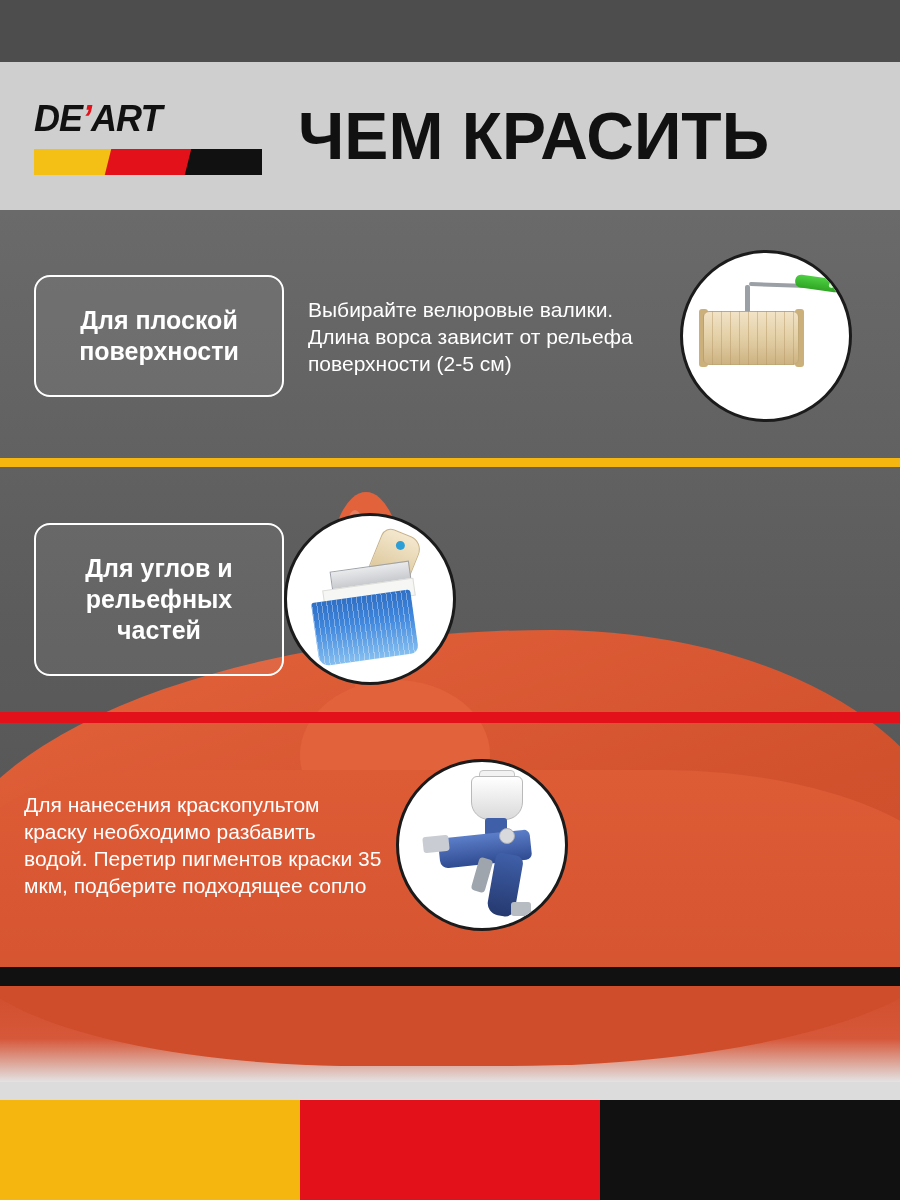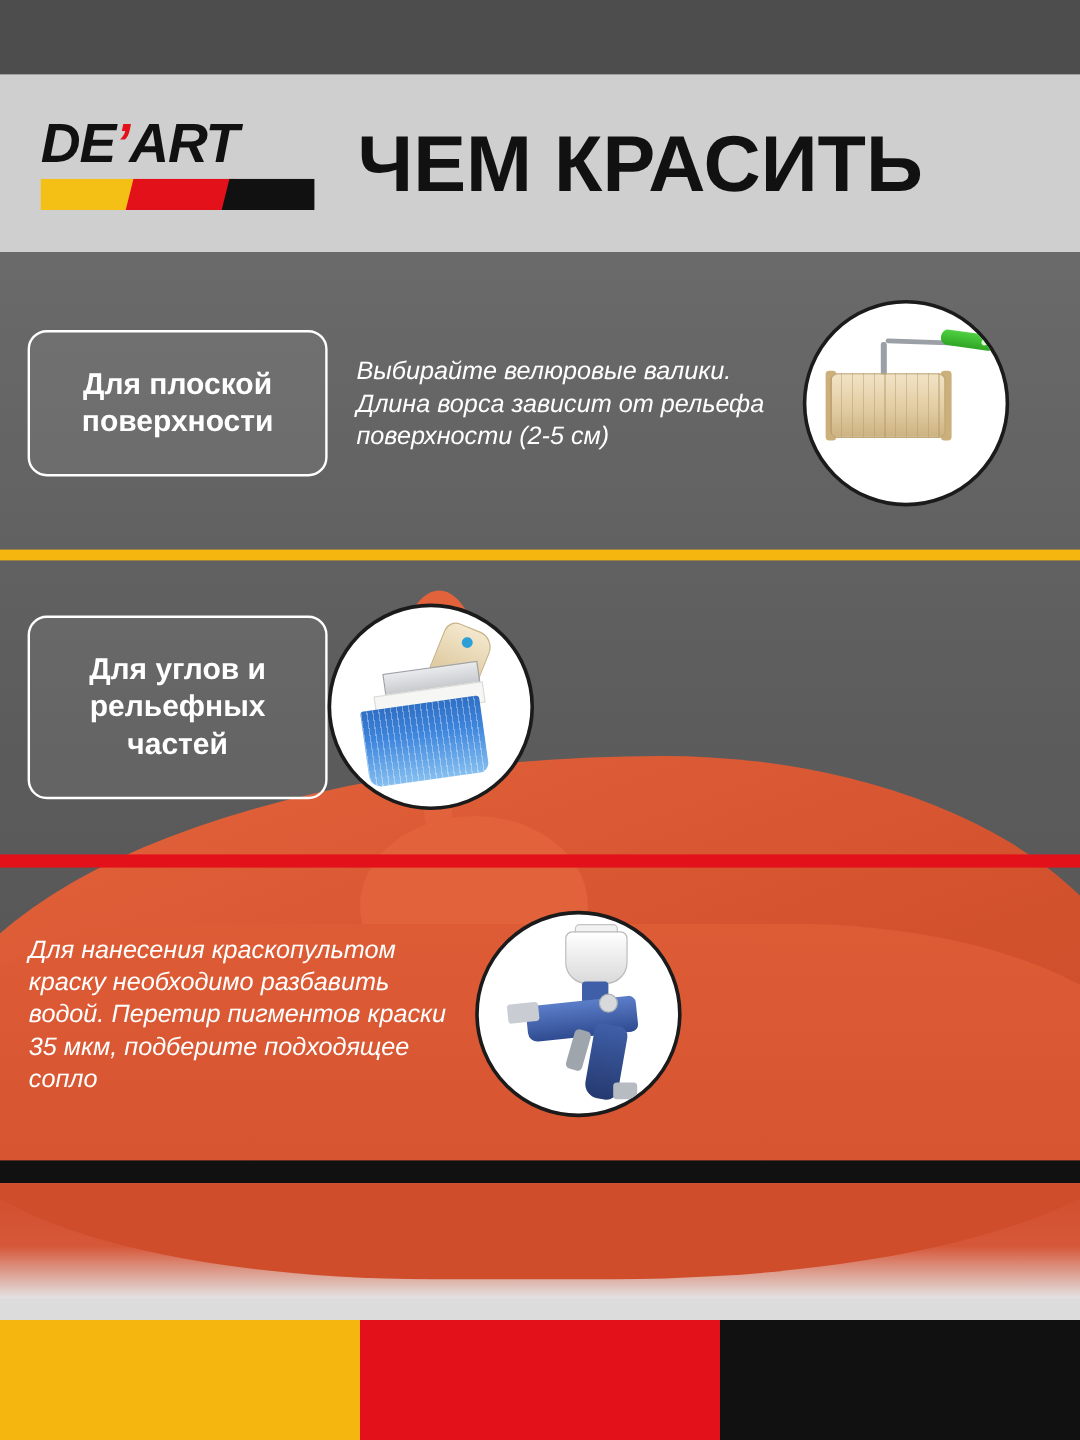--- a/index.html
+++ b/index.html
@@ -34,21 +34,21 @@
   .logo {
     position: relative;
     width: 240px; height: 86px;
     margin-left: 34px;
     flex: 0 0 auto;
   }
   .logo-word {
     position: absolute; top: 0; left: 0;
     font-family: "Liberation Sans", sans-serif;
     font-weight: bold;
-    font-size: 46px;
+    font-size: 36px;
     letter-spacing: -1px;
     color: #111;
     line-height: 52px;
     font-style: italic;
   }
   .logo-word .red { color: #e3121a; }
   .logo-flag {
     position: absolute; left: 0; top: 56px;
     width: 228px; height: 26px;
     overflow: hidden;
@@ -129,26 +129,26 @@
   .bar-black  { top: 967px;  height: 19px; background: #111; }
 
   
   .row {
     position: absolute; left: 0;
     width: 900px; height: 244px;
     display: flex;
     align-items: center;
   }
   .row1 { top: 214px; }
-  .row2 { top: 467px; }
+  .row2 { top: 477px; }
   .row3 { top: 723px; }
 
   .pill {
     flex: 0 0 auto;
-    margin-left: 23px;
+    margin-left: 34px;
     width: 250px;
     min-height: 84px;
     border: 2px solid #ffffff;
     border-radius: 16px;
     background: rgba(255,255,255,0.06);
     color: #fff;
     font-weight: bold;
     font-size: 25px;
     line-height: 31px;
     text-align: center;
@@ -158,21 +158,20 @@
     padding: 28px 10px;
   }
   .desc {
     flex: 1 1 auto;
     margin-left: 24px;
     margin-right: 12px;
     color: #fff;
     font-size: 21px;
     line-height: 27px;
     max-width: 360px;
-    font-style: italic;
   }
   .circle {
     flex: 0 0 auto;
     width: 172px; height: 172px;
     margin-right: 32px;
     border-radius: 50%;
     background: #fff;
     border: 3px solid #1b1b1b;
     position: relative;
     overflow: hidden;

